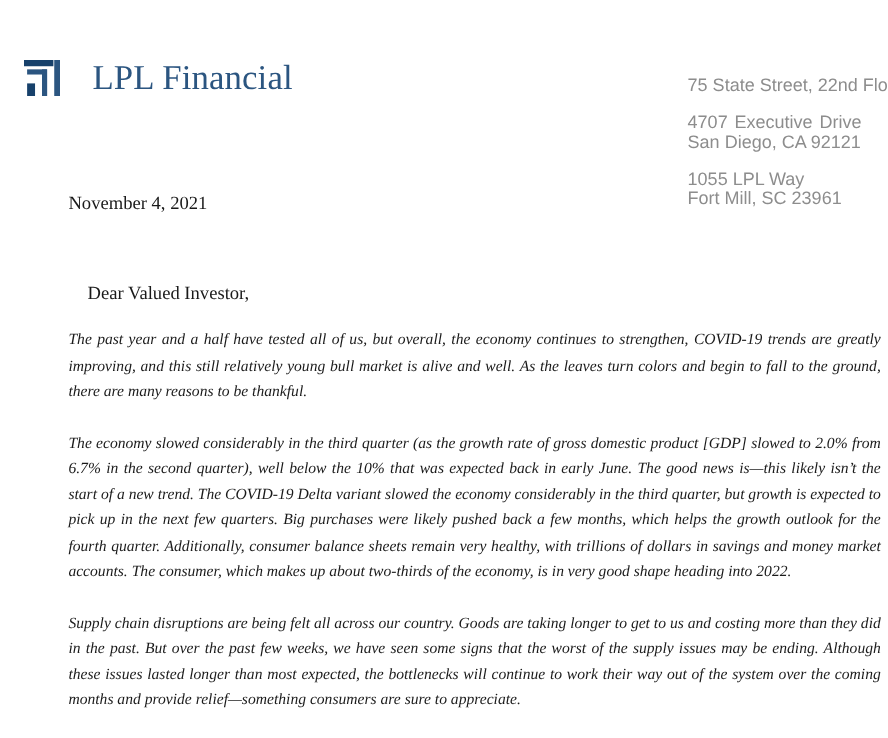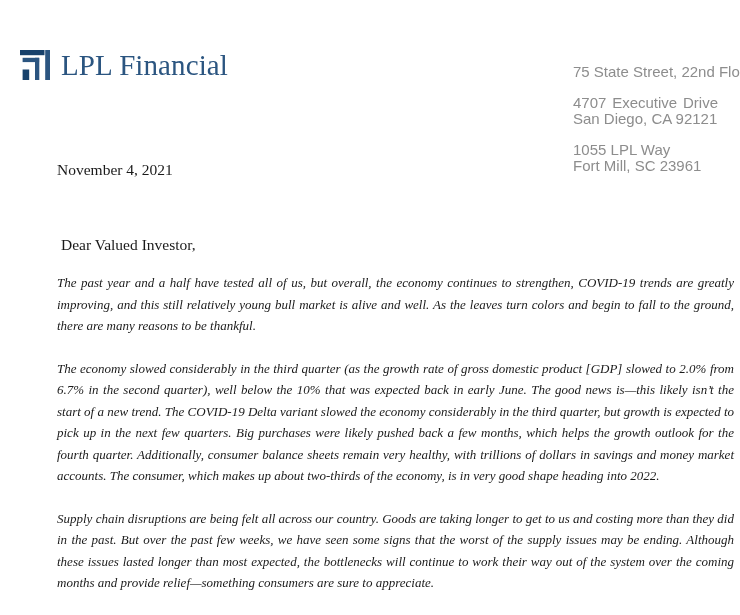--- a/index.html
+++ b/index.html
@@ -23,20 +23,21 @@
     width: 740px;
     height: 200px;
   }
 
   #brand {
     position: absolute;
     left: 20px;
     top: 50px;
     display: flex;
     align-items: center;
+    gap: 16px;
   }
 
   #logo-mark {
     width: 30px;
     height: 30px;
     display: block;
     flex: 0 0 auto;
   }
 
   #wordmark {
@@ -87,21 +88,21 @@
     top: 160px;
     left: 0;
     font-size: 15.5px;
     line-height: 20px;
     white-space: nowrap;
   }
 
   #salutation {
     position: absolute;
     top: 235px;
-    left: 4px;
+    left: 16px;
     font-size: 15.5px;
     line-height: 20px;
     white-space: nowrap;
   }
 
   #body-copy {
     position: absolute;
     top: 272px;
     left: 0;
     width: 677px;

